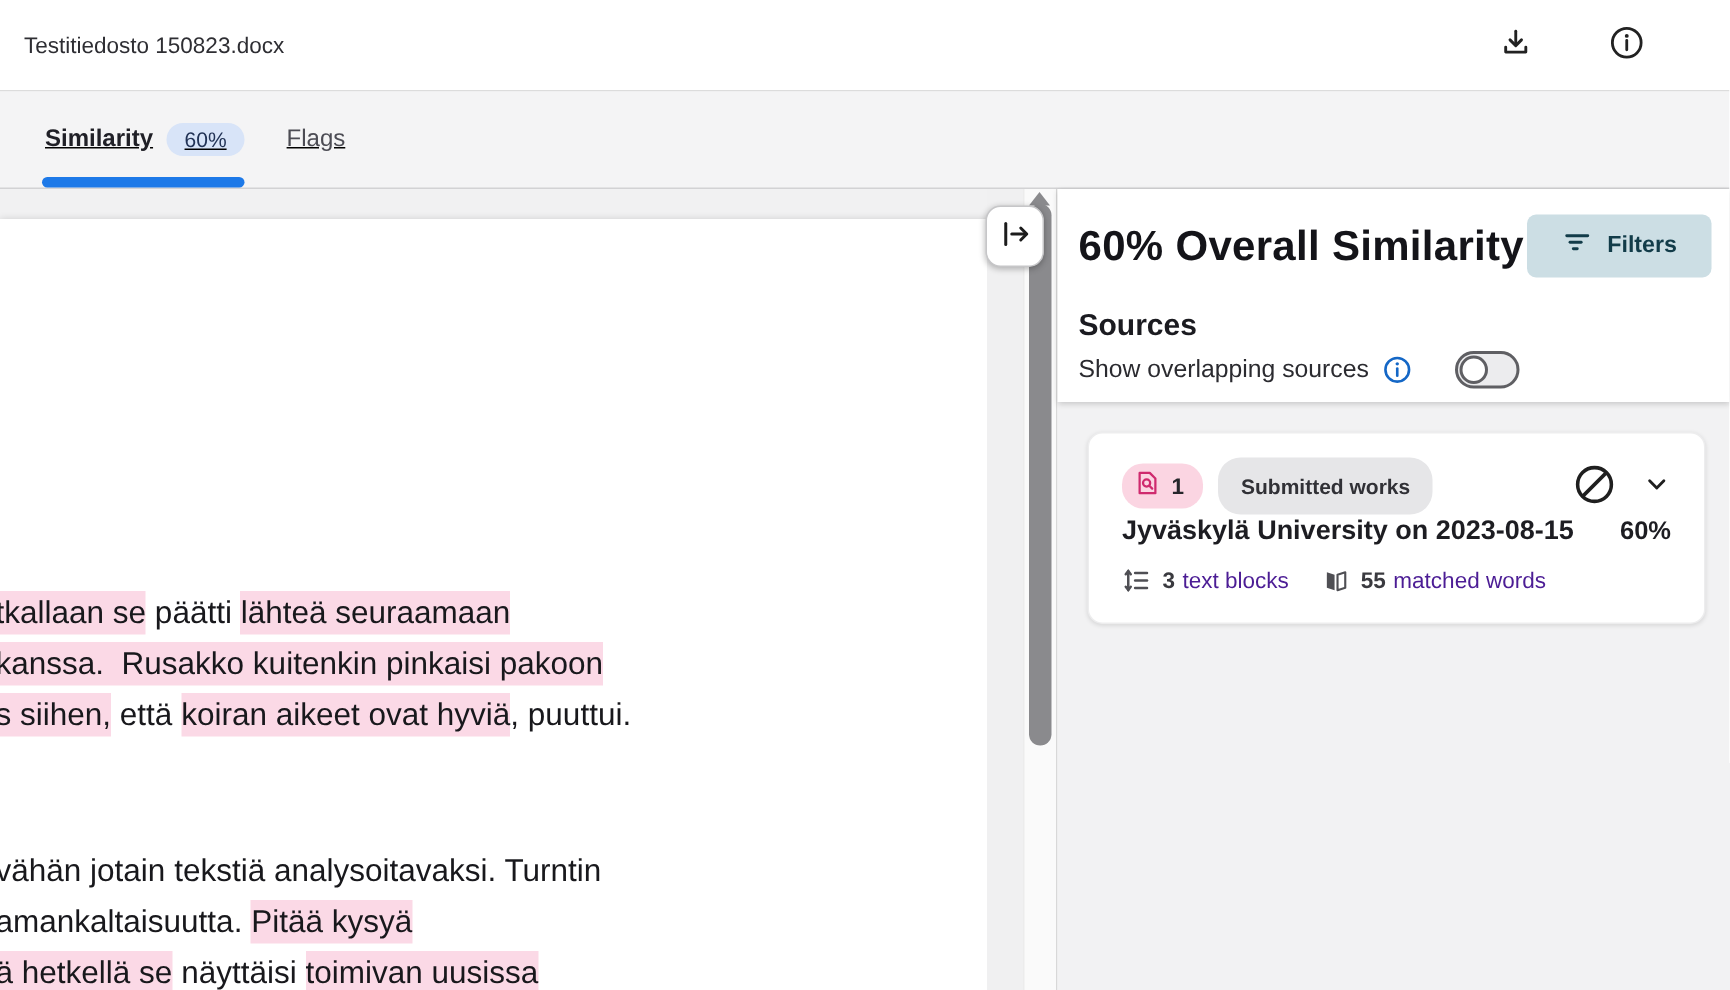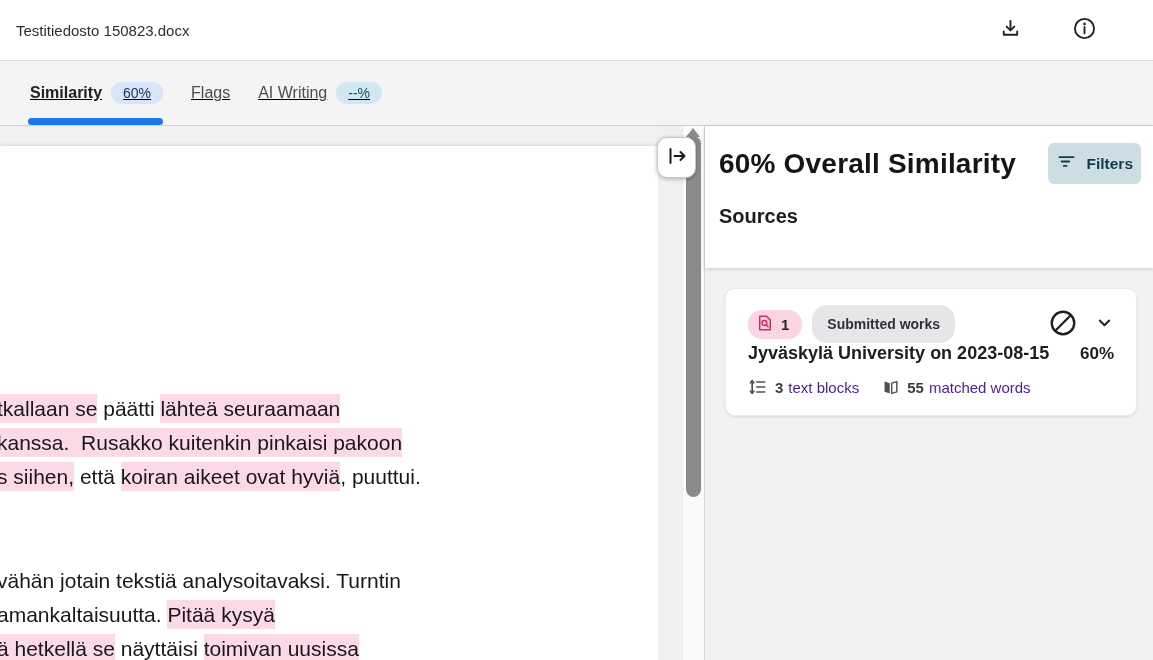--- a/index.html
+++ b/index.html
@@ -52,21 +52,21 @@
     box-shadow:0 1px 4px rgba(0,0,0,.28); cursor:pointer; z-index:6;
     display:flex; align-items:center; justify-content:center; color:#1c1c1c; }
 
   
   .panel { flex:1; border-left:1px solid #d8d8d8; display:flex; flex-direction:column; min-height:0; }
   .panel-header { background:#fff; height:142px; padding:17px 12px 0 14px;
     box-shadow:0 1px 4px rgba(0,0,0,.18); position:relative; z-index:2; flex:0 0 auto; }
   .panel-title-row { display:flex; align-items:center; justify-content:space-between; }
   .panel-title { font-size:28px; font-weight:700; color:#141419; letter-spacing:.2px; }
   .filters-btn { display:flex; align-items:center; gap:9px; background:var(--filters-bg);
-    color:var(--filters-text); border:none; border-radius:6px; padding:8px 8px;
+    color:var(--filters-text); border:none; border-radius:6px; padding:8px 23px;
     font-size:15.5px; font-weight:700; cursor:pointer; font-family:inherit; }
   .sources-heading { margin-top:21px; font-size:20px; font-weight:700; color:#1b1b20; }
   .overlap-row { margin-top:5px; display:flex; align-items:center; font-size:16.5px; color:#2b2b30; }
   .overlap-row .inf { margin-left:8px; display:flex; }
   .toggle { margin-left:28px; width:43px; height:25px; border:2px solid #5f5f63; border-radius:13px;
     background:#ececee; position:relative; cursor:pointer; }
   .toggle .knob { position:absolute; left:1px; top:1px; width:19px; height:19px;
     background:#fff; border:2px solid #5f5f63; border-radius:50%; }
 
   .panel-body { flex:1; background:#f2f2f3; padding:20px 16px 0 20px; min-height:0; }
@@ -119,24 +119,20 @@
 
   <nav class="tabbar">
     <div class="tab active">
       <span>Similarity</span>
       <span class="pill blue">60%</span>
       <div class="underline"></div>
     </div>
     <div class="tab">
       <span>Flags</span>
     </div>
-    <div class="tab">
-      <span>AI Writing</span>
-      <span class="pill cyan">--%</span>
-    </div>
   </nav>
 
   <main class="content">
 
     <section class="doc-area">
       <div class="page">
         <div class="doc-text doc-p1">
             <div class="doc-line"><span class="hl">tkallaan se</span><span> päätti </span><span class="hl">lähteä seuraamaan</span></div>
             <div class="doc-line"><span class="hl">kanssa.  Rusakko kuitenkin pinkaisi pakoon</span></div>
             <div class="doc-line"><span class="hl">s siihen,</span><span> että </span><span class="hl">koiran aikeet ovat hyviä</span><span>, puuttui.</span></div>
@@ -174,20 +170,33 @@
               <svg width="21" height="21" viewBox="0 0 24 24" fill="none" stroke="currentColor" stroke-width="2.2" stroke-linecap="round">
                 <line x1="4" y1="7" x2="20" y2="7"></line>
                 <line x1="6.5" y1="12" x2="15" y2="12"></line>
                 <line x1="9" y1="17" x2="12" y2="17"></line>
               </svg>
             </span>
             <span>Filters</span>
           </button>
         </div>
         <h2 class="sources-heading">Sources</h2>
+        <div class="overlap-row">
+          <span>Show overlapping sources</span>
+          <span class="inf">
+            <svg width="21" height="21" viewBox="0 0 24 24" fill="none" stroke="#1467c6" stroke-width="2">
+              <circle cx="12" cy="12" r="9"></circle>
+              <line x1="12" y1="11" x2="12" y2="16.5" stroke-linecap="round"></line>
+              <circle cx="12" cy="7.5" r="1.3" fill="#1467c6" stroke="none"></circle>
+            </svg>
+          </span>
+          <div class="toggle">
+            <div class="knob"></div>
+          </div>
+        </div>
       </div>
 
       <div class="panel-body">
         <div class="source-card">
           <div class="card-row1">
             <span class="pink-pill">
               <span>
                 <svg width="18" height="18" viewBox="0 0 24 24" fill="none" stroke="#cf2a6e" stroke-width="2" stroke-linejoin="round">
                   <path d="M5 3h9l5 5v13H5z"></path>
                   <circle cx="11.2" cy="12" r="3.2"></circle>

